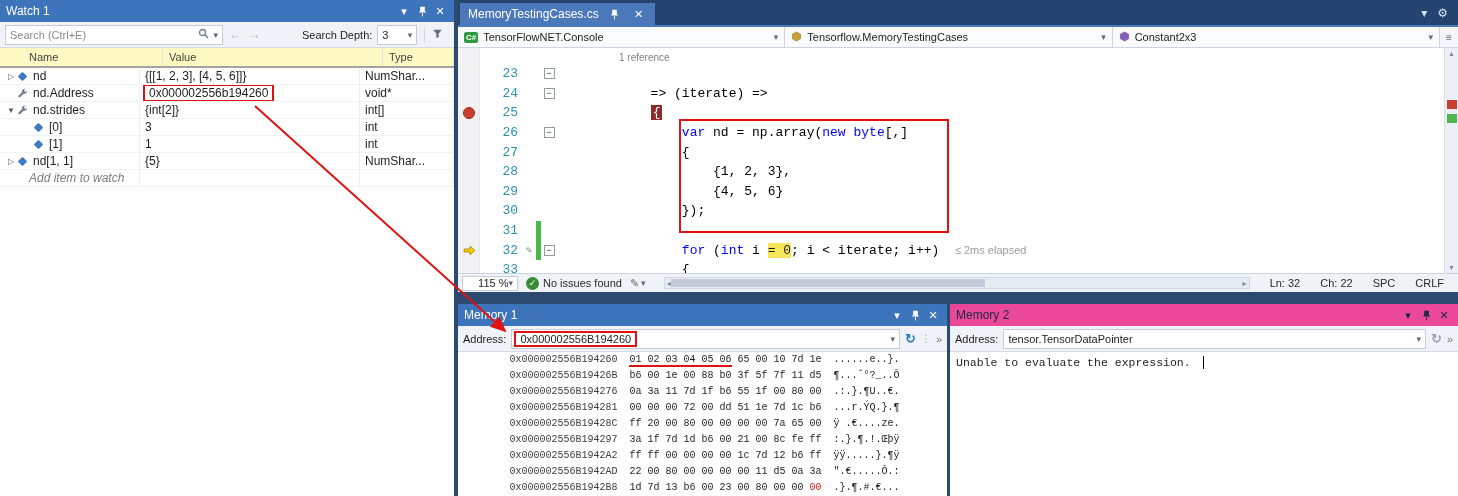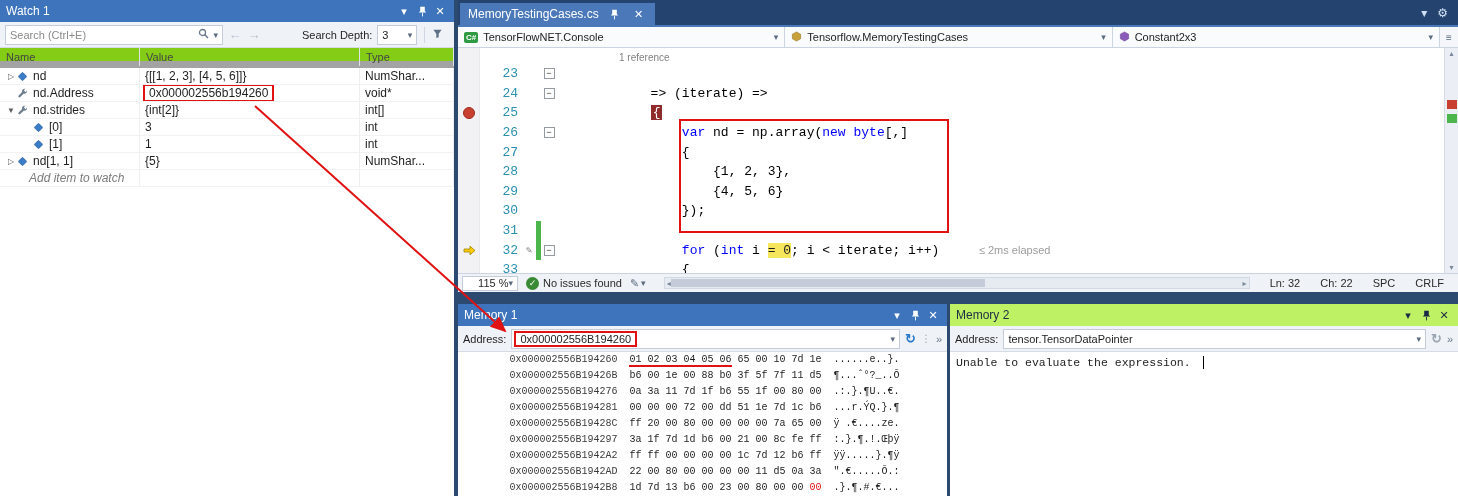--- a/index.html
+++ b/index.html
@@ -1,35 +1,35 @@
 <!DOCTYPE html>
 <html style="--ann: #e01212;"><head>
 <meta charset="utf-8">
 <style>
   :root{ --ann:#e01212; }
   *{box-sizing:border-box;margin:0;padding:0;}
   html,body{width:1458px;height:496px;}
   body{position:relative;overflow:hidden;background:#2c4a70;font-family:"Liberation Sans",sans-serif;font-size:12px;color:#1e1e1e;}
   .panel{position:absolute;background:#fff;display:flex;flex-direction:column;overflow:hidden;}
   .panel-header{height:22px;background:#3d74bc;color:#fff;display:flex;align-items:center;padding:0 6px;font-size:12px;flex:0 0 22px;}
-  .panel-header.inactive{background:#bef264;color:#1b2a45;}
+  .panel-header.inactive{background:#ec4899;color:#1b2a45;}
   .panel-header .spacer{flex:1;}
   .win-icon{width:16px;text-align:center;font-size:11px;margin-left:2px;color:inherit;display:inline-flex;justify-content:center;align-items:center;}
   .chev{font-size:9px;color:#5a6b80;}
   .tb{height:26px;background:#eff3f8;border-bottom:1px solid #d5dce5;display:flex;align-items:center;padding:0 5px;gap:5px;flex:0 0 26px;}
 
   
   #watch-panel{left:0;top:0;width:456px;height:496px;border-right:2px solid #2c4a70;}
   .search-box{width:218px;height:20px;background:#fff;border:1px solid #c3ccd8;display:flex;align-items:center;padding:0 4px;font-size:11px;gap:4px;}
   .search-ph{flex:1;color:#8a8a8a;}
   .nav-arrow{color:#b4bdc8;font-size:13px;width:14px;text-align:center;}
   .depth-label{font-size:11px;margin-left:36px;}
   .depth-combo{width:40px;height:20px;background:#fff;border:1px solid #c3ccd8;font-size:11px;display:flex;align-items:center;justify-content:space-between;padding:0 4px;}
   .tb-sep{width:1px;height:16px;background:#d0d7e0;margin:0 2px;}
-  .watch-grid-header{display:grid;grid-template-columns:140px 220px 1fr;height:20px;background:#84cc16;border-bottom:7px solid #a3a3a3;font-size:11px;color:#444;flex:0 0 20px;}
+  .watch-grid-header{display:grid;grid-template-columns:140px 220px 1fr;height:20px;background:#fef9c3;border-bottom:2px solid #a3a3a3;font-size:11px;color:#444;flex:0 0 20px;padding-left:23px;}
   .watch-grid-header>div{padding:3px 6px;border-right:1px solid #e0e3e8;}
   .watch-row{display:grid;grid-template-columns:140px 220px 1fr;height:17px;font-size:12px;border-bottom:1px solid #f1f2f4;background:#fff;}
   .wcell{padding:0 5px;border-right:1px solid #eceef1;display:flex;align-items:center;white-space:nowrap;overflow:hidden;}
   .expander{width:12px;font-size:8px;color:#5e5e5e;text-align:center;flex:0 0 12px;}
   .row-icon{width:13px;display:inline-flex;align-items:center;margin-right:3px;flex:0 0 13px;}
   .ghost{font-style:italic;color:#7c7c7c;margin-left:12px;}
   .annotated{border:2px solid var(--ann);padding:0 4px;margin-left:-2px;}
 
   
   #editor-panel{left:458px;top:0;width:1000px;height:292px;}
@@ -53,21 +53,21 @@
   .g-chg{width:5px;flex:0 0 5px;height:100%;}
   .g-chg.on{background:#4cb64c;}
   .g-outline{width:16px;flex:0 0 16px;display:flex;justify-content:center;align-items:center;}
   .outline-box{width:11px;height:11px;border:1px solid #9599a0;background:#fff;font-size:9px;line-height:9px;text-align:center;color:#333;font-family:"Liberation Sans",sans-serif;}
   .g-text{white-space:pre;}
   .tok-p{color:#000;}
   .tok-k{color:#0000ff;}
   .tok-y{color:#2b91af;}
   .tok-bp{background:#8f2b2b;color:#fff;padding:0 2px;}
   .tok-hl{background:#f6e65c;}
-  .tok-pf{color:#9b9b9b;font-family:"Liberation Sans",sans-serif;font-size:11px;margin-left:24px;}
+  .tok-pf{color:#9b9b9b;font-family:"Liberation Sans",sans-serif;font-size:11px;}
   .bp-dot{width:12px;height:12px;border-radius:50%;background:#c8402f;border:1px solid #9c2b1e;display:inline-block;}
   .v-scroll{position:absolute;right:0;top:0;bottom:0;width:14px;background:#ebeff5;border-left:1px solid #d6dce5;}
   .vs-arrow{position:absolute;left:0;width:100%;text-align:center;font-size:8px;color:#7a8699;}
   .vs-mark{position:absolute;left:2px;width:10px;height:9px;}
   .vs-mark.red{top:52px;background:#c8402f;}
   .vs-mark.green{top:66px;background:#4cb64c;}
   .statusbar{height:19px;background:#eff2f6;border-top:1px solid #cbd4e0;display:flex;align-items:center;font-size:11px;color:#2a2a2a;flex:0 0 19px;padding:0 4px;}
   .zoom-combo{width:56px;height:15px;background:#fff;border:1px solid #c3ccd8;display:flex;align-items:center;justify-content:flex-end;padding:0 4px;margin-right:8px;}
   .check-circle{width:13px;height:13px;border-radius:50%;background:#388a34;color:#fff;font-size:9px;display:inline-flex;align-items:center;justify-content:center;margin-right:4px;}
   .sb-icon{margin:0 8px;color:#5e7287;display:inline-flex;align-items:center;gap:2px;}

